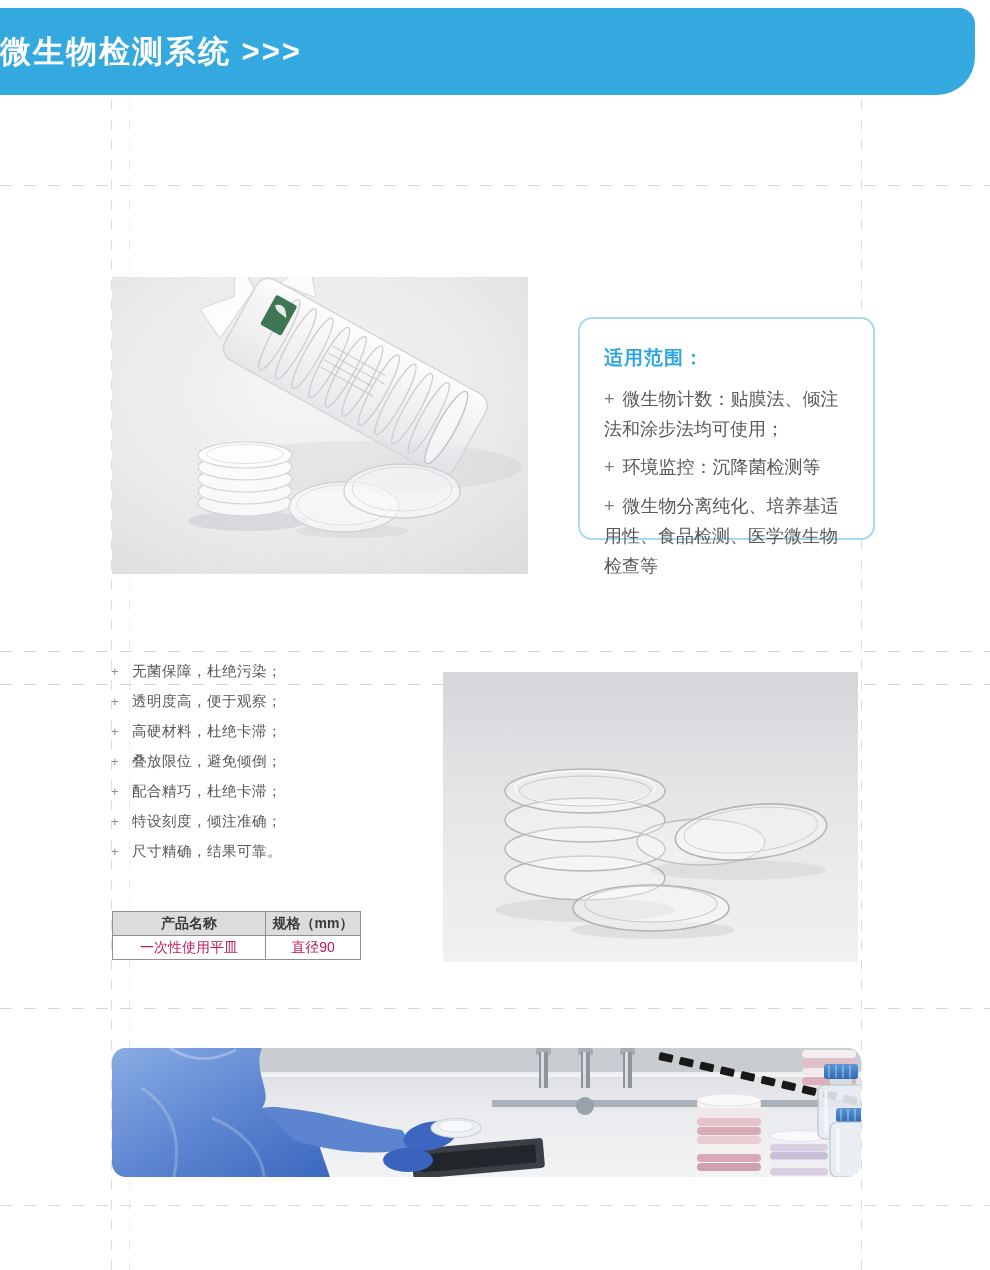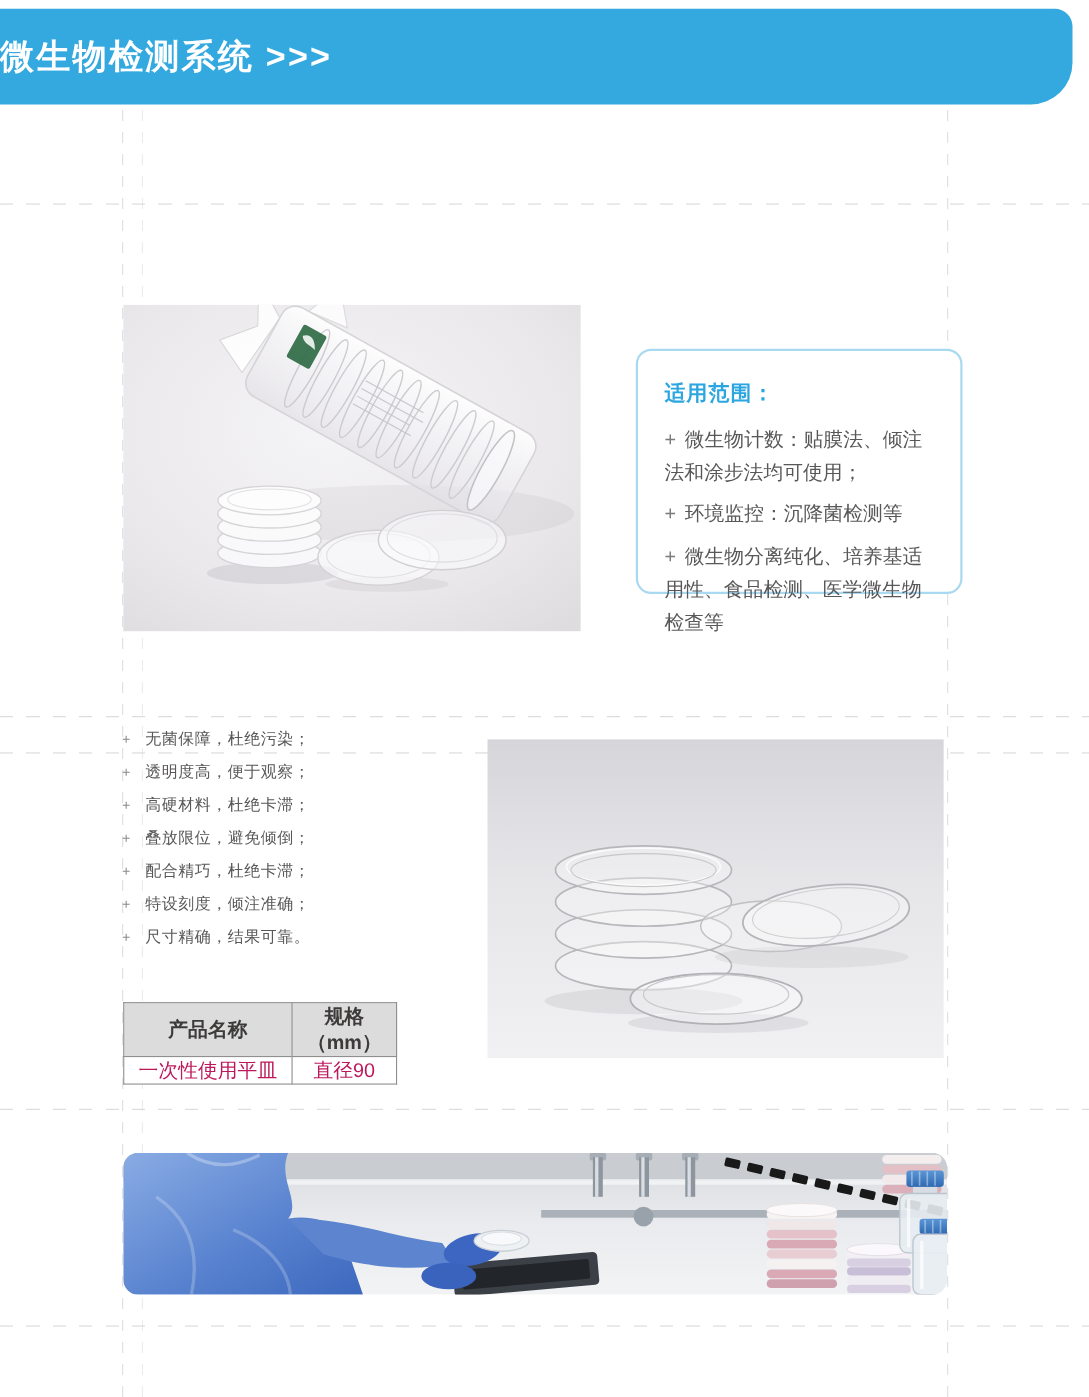--- a/index.html
+++ b/index.html
@@ -38,21 +38,21 @@
   .scope-box h2{margin:0 0 13px 0;font-size:19px;color:#2ca6e0;font-weight:bold;letter-spacing:1px;}
   .scope-item{margin:0 0 8px 0;font-size:18px;line-height:1.68;color:#595757;}
   .scope-item .plus{margin-right:8px;color:#7c7a7a;}
   
   .features{position:absolute;left:111px;top:662px;width:330px;z-index:2;}
   .features h2{margin:0 0 20px 0;font-size:21px;color:#2ca6e0;font-weight:bold;letter-spacing:1px;}
   .feature-item{display:flex;align-items:baseline;gap:13px;margin:0 0 11px 0;
     font-size:14.5px;color:#595757;letter-spacing:0.5px;}
   .feature-item .plus{color:#8c8a8a;font-size:13px;}
   
-  .spec-table{position:absolute;left:112px;top:911px;border-collapse:collapse;font-size:18px;z-index:2;background:#fff;}
+  .spec-table{position:absolute;left:112px;top:911px;border-collapse:collapse;font-size:14px;z-index:2;background:#fff;}
   .spec-table th{width:140px;height:23px;background:#dcdcdc;border:1px solid #8f8f8f;
     font-weight:bold;color:#3d3a3a;text-align:center;padding:0 6px;}
   .spec-table th.col-spec{width:82px;}
   .spec-table td{height:23px;border:1px solid #8f8f8f;color:#be185d;text-align:center;padding:0 6px;background:#fff;}
 </style>
 </head>
 <body>
 
 <div class="page">
 

